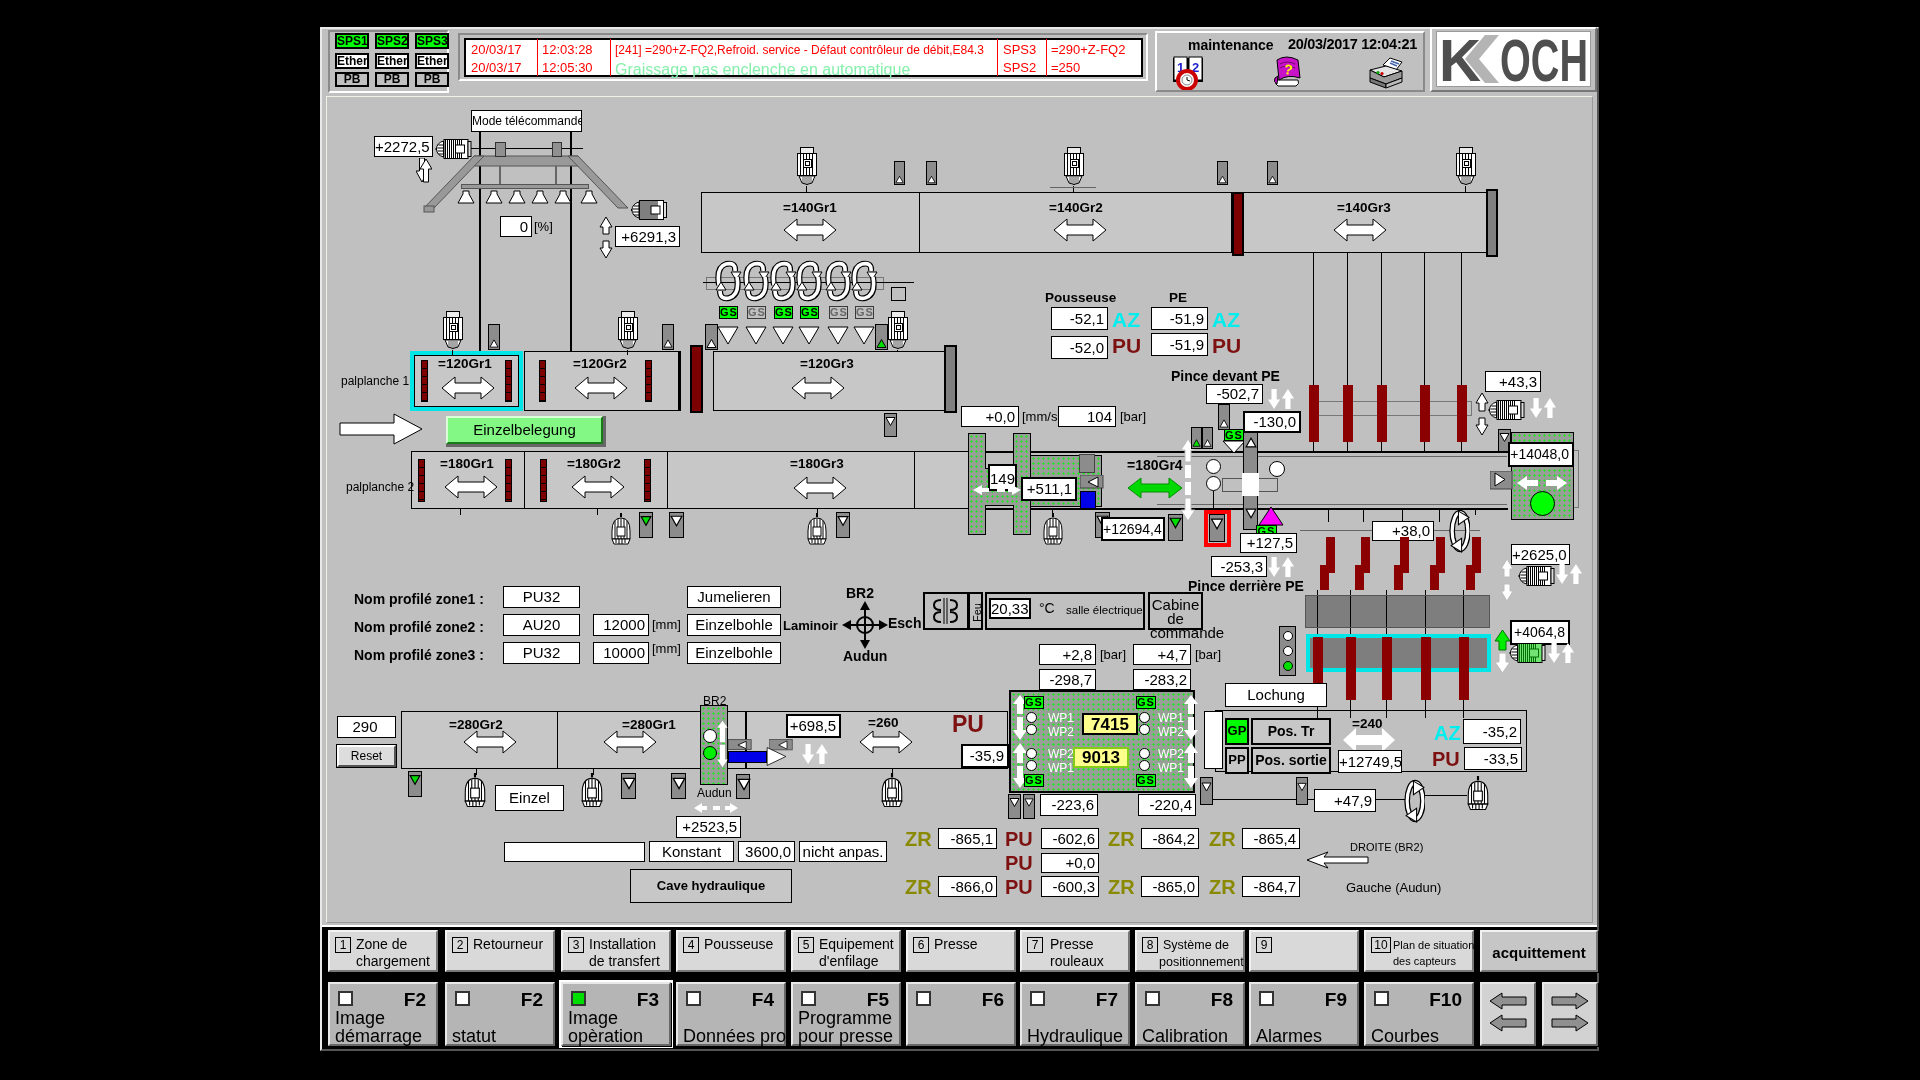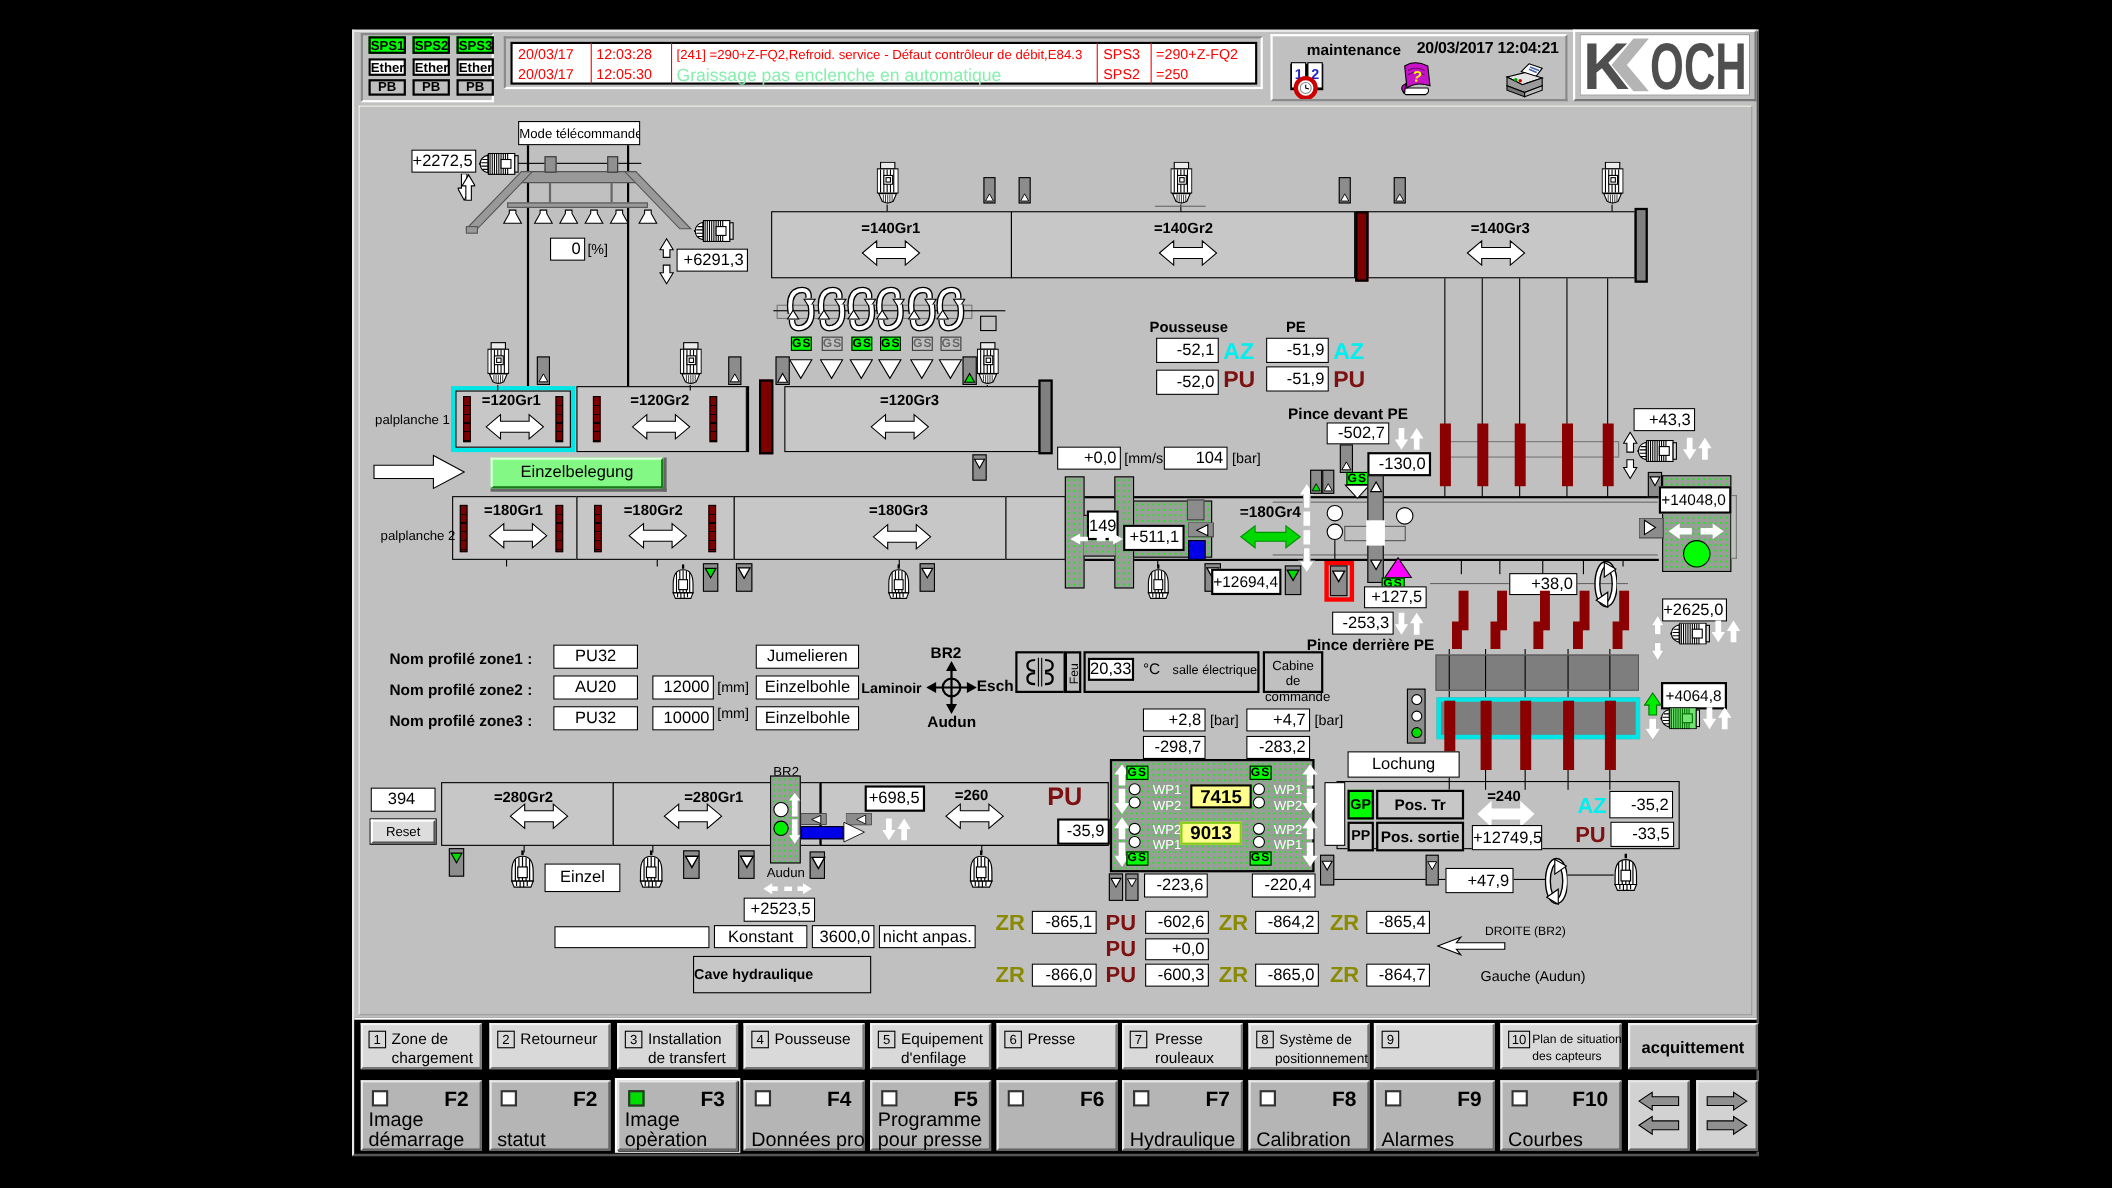--- a/index.html
+++ b/index.html
@@ -601,21 +601,21 @@
     <path d="M16,2 L16,28 M19,2 L19,28" stroke="#000"></path>
     <path d="M13,4 Q6,4 6,9 Q6,14 13,14 M13,16 Q6,16 6,21 Q6,26 13,26" fill="none" stroke="#000" stroke-width="2"></path>
     <path d="M22,4 Q29,4 29,9 Q29,14 22,14 M22,16 Q29,16 29,21 Q29,26 22,26" fill="none" stroke="#000" stroke-width="2"></path>
   </svg>
 <div class="a" style="left:967px;top:592px;width:16px;height:38px;background:#c0c0c0;border:2px solid #000;border-left:3px solid #000"></div>
 <div class="t" style="left:971px;top:622px;font-size:11px;transform:rotate(-90deg);transform-origin:left top">Feu</div>
 <div class="a" style="left:985px;top:592px;width:160px;height:38px;background:#c0c0c0;border:2px solid #000"></div>
 <div class="vb" style="left:989px;top:598px;width:42px;height:21px;border-width:2px;line-height:17px">20,33</div>
 <div class="t" style="left:1039px;top:600px;font-size:14px">°C</div>
 <div class="t" style="left:1066px;top:604px;font-size:11.5px">salle électrique</div>
-<div class="a" style="left:1148px;top:592px;width:55px;height:38px;background:#c0c0c0;border:2px solid #000;font-size:12px;text-align:center;line-height:14px;padding-top:4px">Cabine de<br>commande</div>
+<div class="a" style="left:1148px;top:592px;width:55px;height:38px;background:#c0c0c0;border:2px solid #000;font-size:15px;text-align:center;line-height:14px;padding-top:4px">Cabine de<br>commande</div>
 
 <div class="vb" style="left:1039px;top:644px;width:57px;height:21px;line-height:19px">+2,8</div>
 <div class="t" style="left:1100px;top:647px;font-size:13px">[bar]</div>
 <div class="vb" style="left:1133px;top:644px;width:58px;height:21px;line-height:19px">+4,7</div>
 <div class="t" style="left:1195px;top:647px;font-size:13px">[bar]</div>
 <div class="vb" style="left:1039px;top:669px;width:57px;height:21px;line-height:19px">-298,7</div>
 <div class="vb" style="left:1133px;top:669px;width:58px;height:21px;line-height:19px">-283,2</div>
 
 <div class="a" style="left:1279px;top:626px;width:17px;height:50px;background:#8c8c8c;border:1px solid #000"></div>
 <div class="a" style="left:1283px;top:631px;width:10px;height:10px;background:#fff;border:1px solid #000;border-radius:50%"></div>
@@ -644,21 +644,21 @@
 <svg class="a" style="left:842px;top:601px" width="46" height="48" viewBox="0 0 46 48">
     <circle cx="23" cy="24" r="8" fill="none" stroke="#000" stroke-width="2"></circle>
     <line x1="23" y1="8" x2="23" y2="40" stroke="#000" stroke-width="2"></line>
     <line x1="7" y1="24" x2="39" y2="24" stroke="#000" stroke-width="2"></line>
     <polygon points="23,0 28,9 18,9" fill="#000"></polygon>
     <polygon points="23,48 28,39 18,39" fill="#000"></polygon>
     <polygon points="0,24 9,19 9,29" fill="#000"></polygon>
     <polygon points="46,24 37,19 37,29" fill="#000"></polygon>
   </svg>
 
-<div class="vb" style="left:337px;top:716px;width:59px;height:22px;line-height:20px;text-align:center">394</div>
+<div class="vb" style="left:337px;top:716px;width:59px;height:22px;line-height:20px;text-align:center">290</div>
 <div class="a" style="left:337px;top:745px;width:59px;height:22px;background:#ddd;border-top:2px solid #fff;border-left:2px solid #fff;border-right:2px solid #555;border-bottom:2px solid #555;box-shadow:0 0 0 1px #000;font-size:12px;text-align:center;line-height:18px">Reset</div>
 <div class="cv" style="left:401px;top:711px;width:157px;height:58px"></div>
 <div class="cv" style="left:557px;top:711px;width:189px;height:58px"></div>
 <div class="cv" style="left:745px;top:711px;width:263px;height:58px;border-left:2px solid #000"></div>
 <div class="lab" style="left:449px;top:717px">=280Gr2</div>
 <div class="lab" style="left:622px;top:717px">=280Gr1</div>
 <svg class="a" style="left:462px;top:729px" width="56" height="26" viewBox="0 0 56 26">
     <use href="#harr"></use>
   </svg>
 <svg class="a" style="left:602px;top:729px" width="56" height="26" viewBox="0 0 56 26">
@@ -823,21 +823,21 @@
 <svg class="a" style="left:693px;top:801px" width="46" height="14" viewBox="0 0 46 14">
     <polygon points="1,7 9,2 9,5 14,5 14,9 9,9 9,12" fill="#fff"></polygon>
     <polygon points="45,7 37,2 37,5 32,5 32,9 37,9 37,12" fill="#fff"></polygon>
     <rect x="20" y="5" width="7" height="4" fill="#fff"></rect>
   </svg>
 <div class="vb" style="left:676px;top:816px;width:65px;height:22px;line-height:20px">+2523,5</div>
 <div class="a" style="left:504px;top:842px;width:141px;height:20px;background:#fff;border:1px solid #000"></div>
 <div class="cb" style="left:649px;top:841px;width:85px;height:21px;line-height:19px">Konstant</div>
 <div class="vb" style="left:738px;top:841px;width:57px;height:21px;line-height:19px">3600,0</div>
 <div class="cb" style="left:799px;top:841px;width:88px;height:21px;line-height:19px">nicht anpas.</div>
-<div class="a" style="left:630px;top:869px;width:162px;height:34px;background:#c7c7c7;border:1px solid #000;text-align:left;font-size:13px;font-weight:bold;line-height:32px">Cave hydraulique</div>
+<div class="a" style="left:630px;top:869px;width:162px;height:34px;background:#c7c7c7;border:1px solid #000;text-align:center;font-size:13px;font-weight:bold;line-height:32px">Cave hydraulique</div>
 
 <div class="sen" style="left:1008px;top:794px;width:13px;height:25px">
     <svg width="11" height="11" style="left:0;top:2px" viewBox="0 0 11 10">
       <polygon points="1,1 10,1 5.5,9" fill="#fff" stroke="#000"></polygon>
     </svg>
   </div>
 <div class="sen" style="left:1023px;top:794px;width:12px;height:25px">
     <svg width="10" height="11" style="left:0;top:2px" viewBox="0 0 11 10">
       <polygon points="1,1 10,1 5.5,9" fill="#fff" stroke="#000"></polygon>
     </svg>

